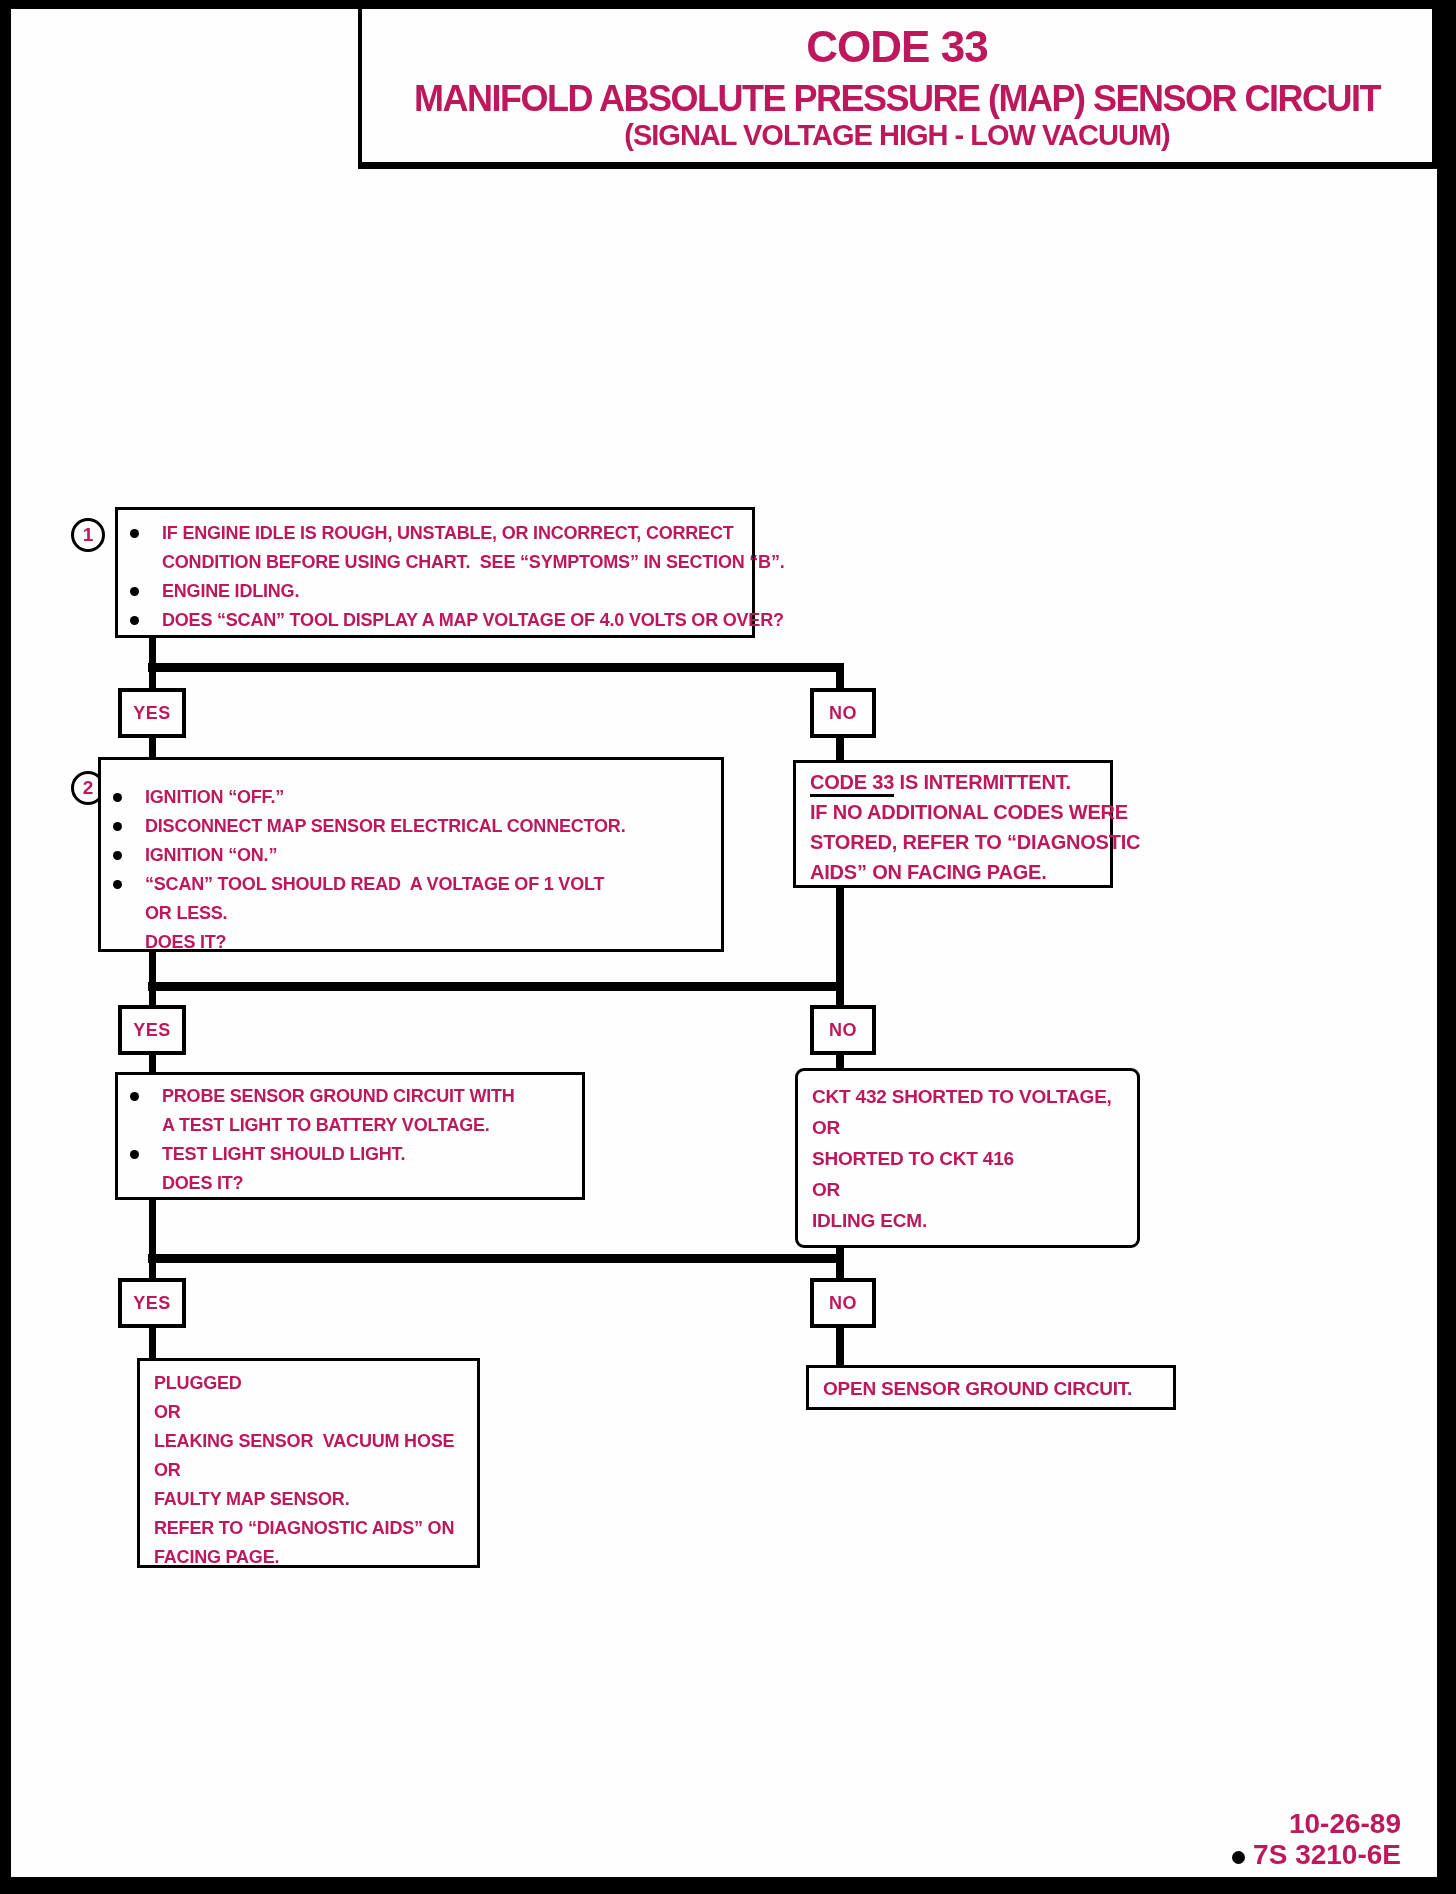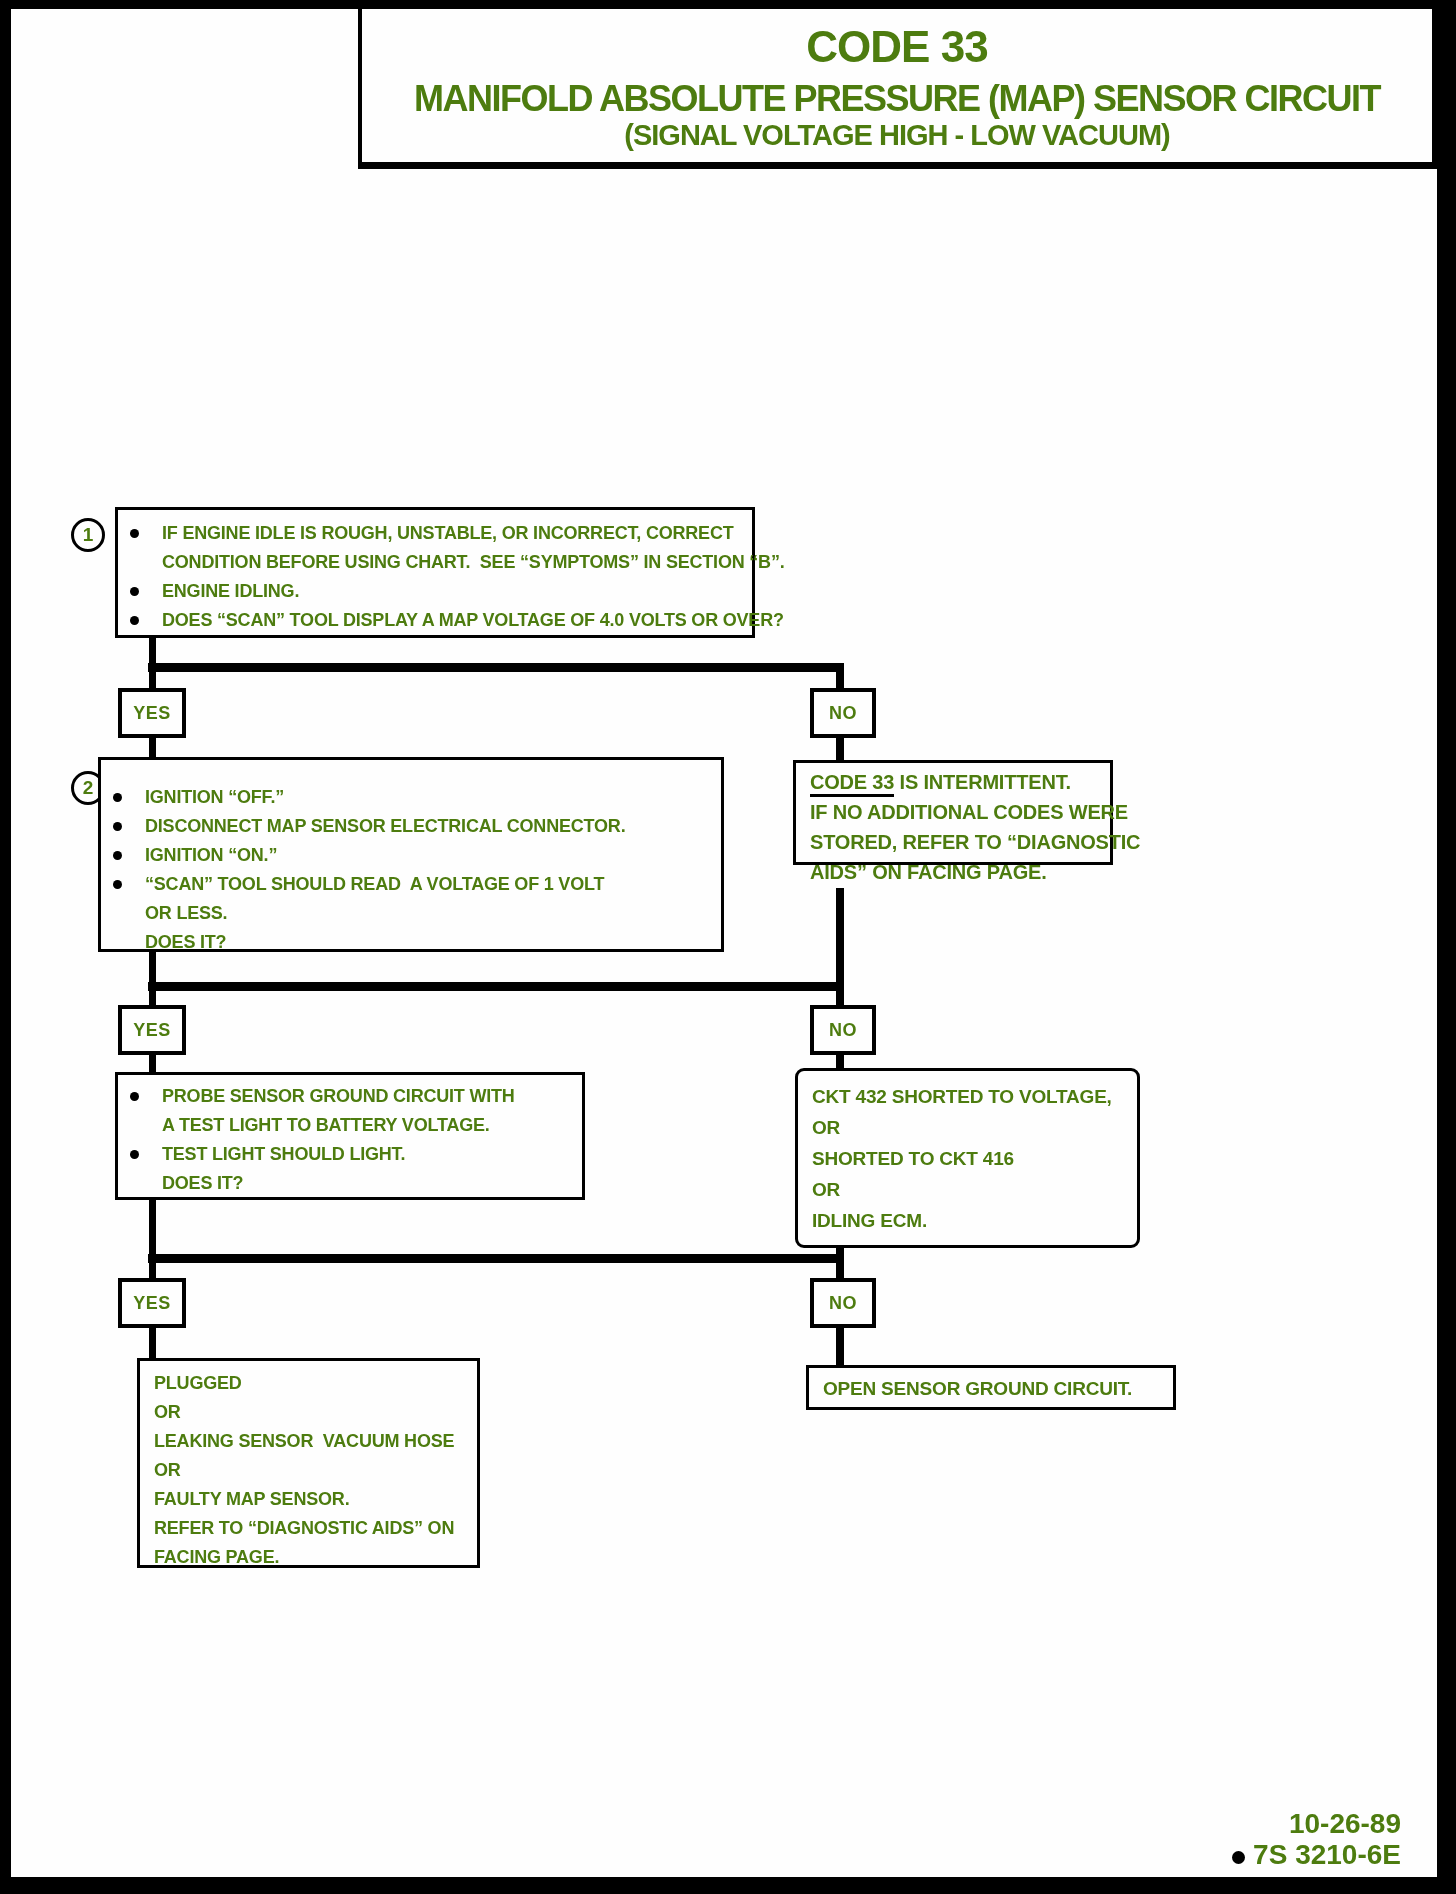--- a/index.html
+++ b/index.html
@@ -1,17 +1,17 @@
 <!DOCTYPE html>
 <html><head>
 <meta charset="utf-8">
 <style>
   html,body{margin:0;padding:0;background:#555;}
   .page{position:relative;width:1456px;height:1894px;background:#fefefe;margin:0 auto;
-        font-family:"Liberation Sans",sans-serif;color:#4d7c0f;overflow:hidden;}
+        font-family:"Liberation Sans",sans-serif;color:#be185d;overflow:hidden;}
   
   .fr{position:absolute;background:#000;}
   .fr-top{left:0;top:0;width:1456px;height:9px;}
   .fr-left{left:0;top:0;width:11px;height:1894px;}
   .fr-right{left:1437px;top:0;width:19px;height:1894px;}
   .fr-bottom{left:0;top:1877px;width:1456px;height:17px;}
 
   
   .titlebox{position:absolute;left:358px;top:9px;width:1079px;height:160px;background:#fefefe;
             border-left:4px solid #000;border-right:5px solid #000;border-bottom:7px solid #000;
@@ -97,21 +97,21 @@
       <div class="bi">
         <span class="blt"></span>
         <div class="bi-t"><div>IGNITION “ON.”</div></div>
       </div>
       <div class="bi">
         <span class="blt"></span>
         <div class="bi-t"><div>“SCAN” TOOL SHOULD READ  A VOLTAGE OF 1 VOLT</div><div>OR LESS.</div><div>DOES IT?</div></div>
       </div>
     </div>
 
-  <div class="box" style="left:793px;top:760px;width:320px;height:105px;padding-top:4px;font-size:20px;line-height:30px;">
+  <div class="box" style="left:793px;top:760px;width:320px;height:128px;padding-top:4px;font-size:20px;line-height:30px;">
       <div class="bi nob">
         <div class="bi-t"><div><span class="ul">CODE 33</span> IS INTERMITTENT.</div><div>IF NO ADDITIONAL CODES WERE</div><div>STORED, REFER TO “DIAGNOSTIC</div><div>AIDS” ON FACING PAGE.</div></div>
       </div>
     </div>
 
   <div class="ln" style="left:836px;top:888px;width:8px;height:117px;"></div>
   <div class="ln" style="left:149px;top:950px;width:7px;height:55px;"></div>
   <div class="ln" style="left:148px;top:982px;width:696px;height:9px;"></div>
 
   <div class="lbl" style="left:118px;top:1005px;width:68px;height:50px;">YES</div>

